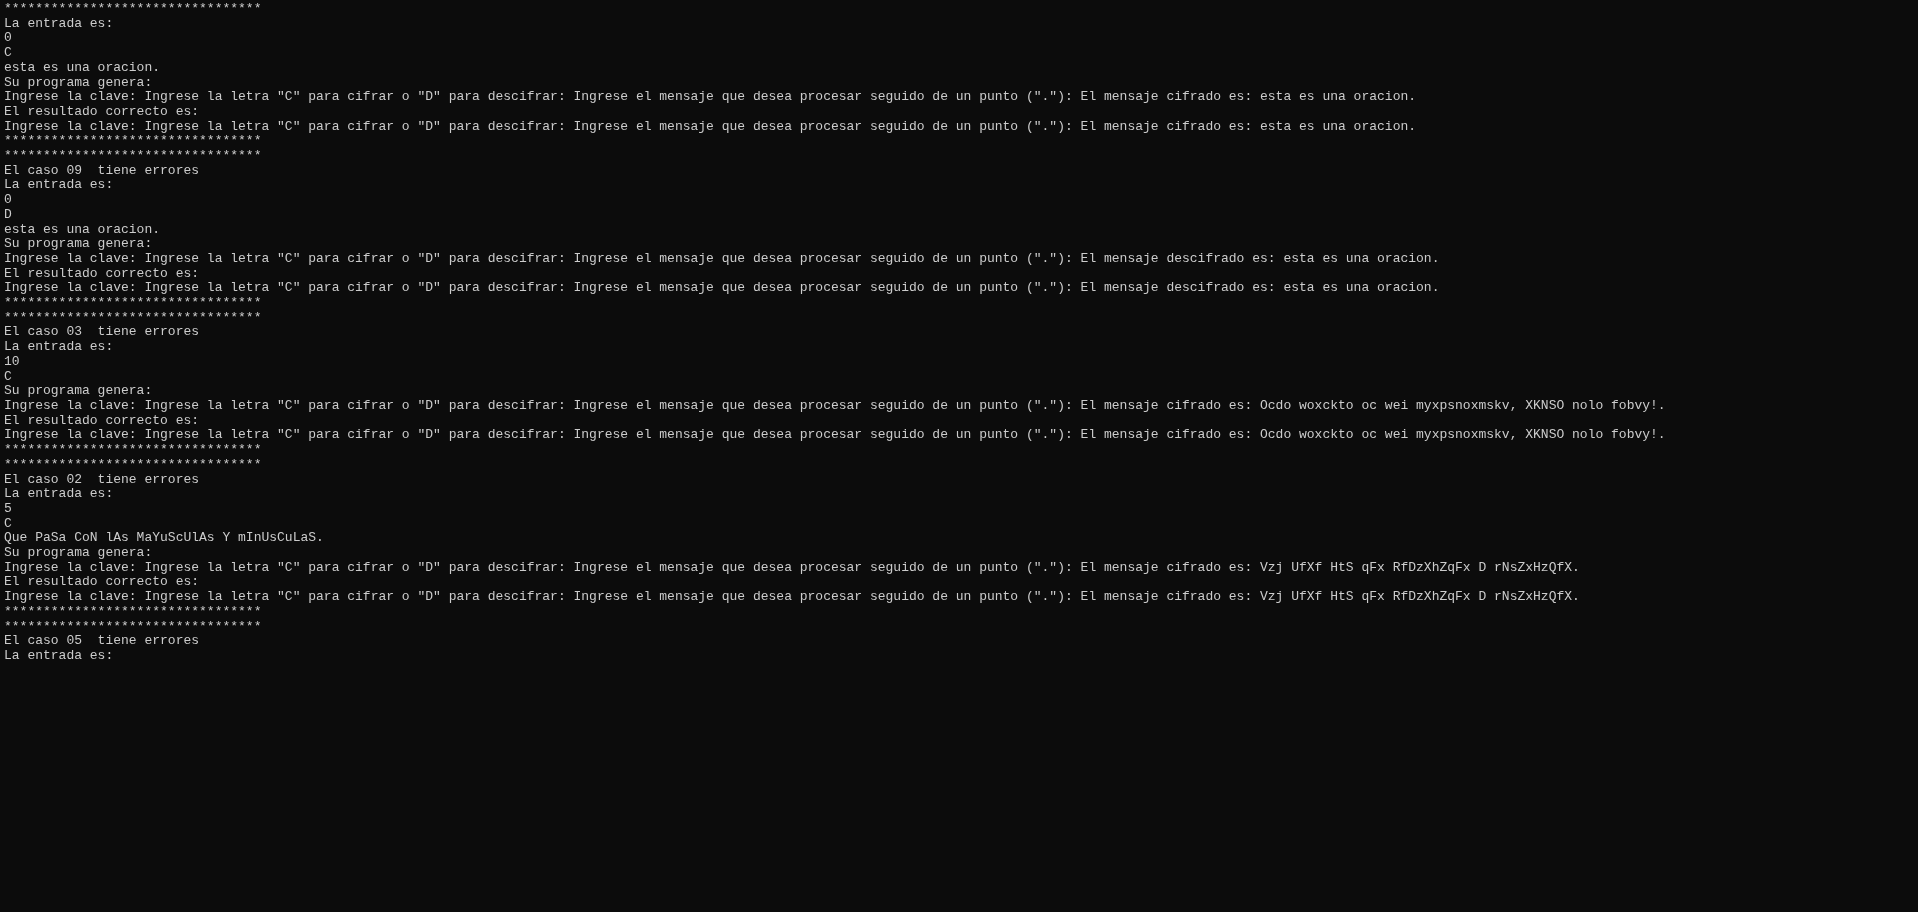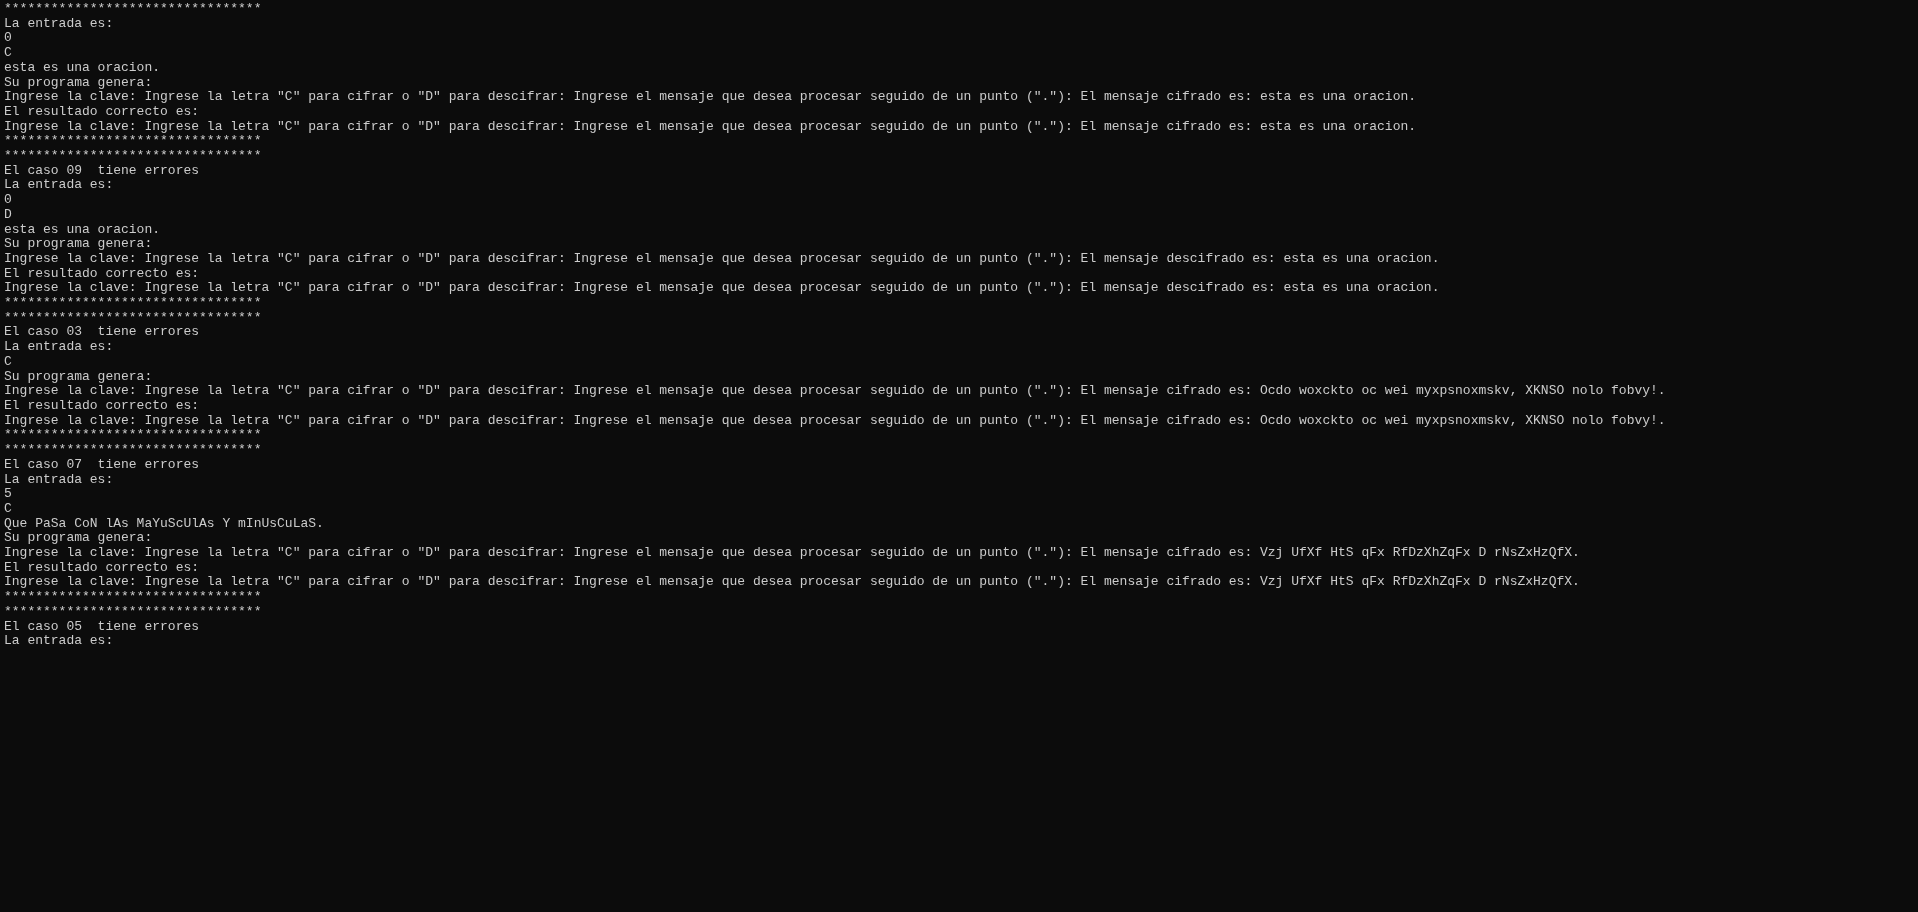--- a/index.html
+++ b/index.html
@@ -56,29 +56,30 @@
     <span class="terminal-line">esta es una oracion.</span>
     <span class="terminal-line">Su programa genera:</span>
     <span class="terminal-line">Ingrese la clave: Ingrese la letra "C" para cifrar o "D" para descifrar: Ingrese el mensaje que desea procesar seguido de un punto ("."): El mensaje descifrado es: esta es una oracion.</span>
     <span class="terminal-line">El resultado correcto es:</span>
     <span class="terminal-line">Ingrese la clave: Ingrese la letra "C" para cifrar o "D" para descifrar: Ingrese el mensaje que desea procesar seguido de un punto ("."): El mensaje descifrado es: esta es una oracion.</span>
     <span class="terminal-line"></span>
     <span class="terminal-line">*********************************</span>
     <span class="terminal-line">*********************************</span>
     <span class="terminal-line">El caso 03  tiene errores</span>
     <span class="terminal-line">La entrada es:</span>
+    <span class="terminal-line">10</span>
     <span class="terminal-line">C</span>
     <span class="terminal-line">Su programa genera:</span>
     <span class="terminal-line">Ingrese la clave: Ingrese la letra "C" para cifrar o "D" para descifrar: Ingrese el mensaje que desea procesar seguido de un punto ("."): El mensaje cifrado es: Ocdo woxckto oc wei myxpsnoxmskv, XKNSO nolo fobvy!.</span>
     <span class="terminal-line">El resultado correcto es:</span>
     <span class="terminal-line">Ingrese la clave: Ingrese la letra "C" para cifrar o "D" para descifrar: Ingrese el mensaje que desea procesar seguido de un punto ("."): El mensaje cifrado es: Ocdo woxckto oc wei myxpsnoxmskv, XKNSO nolo fobvy!.</span>
     <span class="terminal-line"></span>
     <span class="terminal-line">*********************************</span>
     <span class="terminal-line">*********************************</span>
-    <span class="terminal-line">El caso 07  tiene errores</span>
+    <span class="terminal-line">El caso 02  tiene errores</span>
     <span class="terminal-line">La entrada es:</span>
     <span class="terminal-line">5</span>
     <span class="terminal-line">C</span>
     <span class="terminal-line">Que PaSa CoN lAs MaYuScUlAs Y mInUsCuLaS.</span>
     <span class="terminal-line">Su programa genera:</span>
     <span class="terminal-line">Ingrese la clave: Ingrese la letra "C" para cifrar o "D" para descifrar: Ingrese el mensaje que desea procesar seguido de un punto ("."): El mensaje cifrado es: Vzj UfXf HtS qFx RfDzXhZqFx D rNsZxHzQfX.</span>
     <span class="terminal-line">El resultado correcto es:</span>
     <span class="terminal-line">Ingrese la clave: Ingrese la letra "C" para cifrar o "D" para descifrar: Ingrese el mensaje que desea procesar seguido de un punto ("."): El mensaje cifrado es: Vzj UfXf HtS qFx RfDzXhZqFx D rNsZxHzQfX.</span>
     <span class="terminal-line"></span>
     <span class="terminal-line">*********************************</span>

